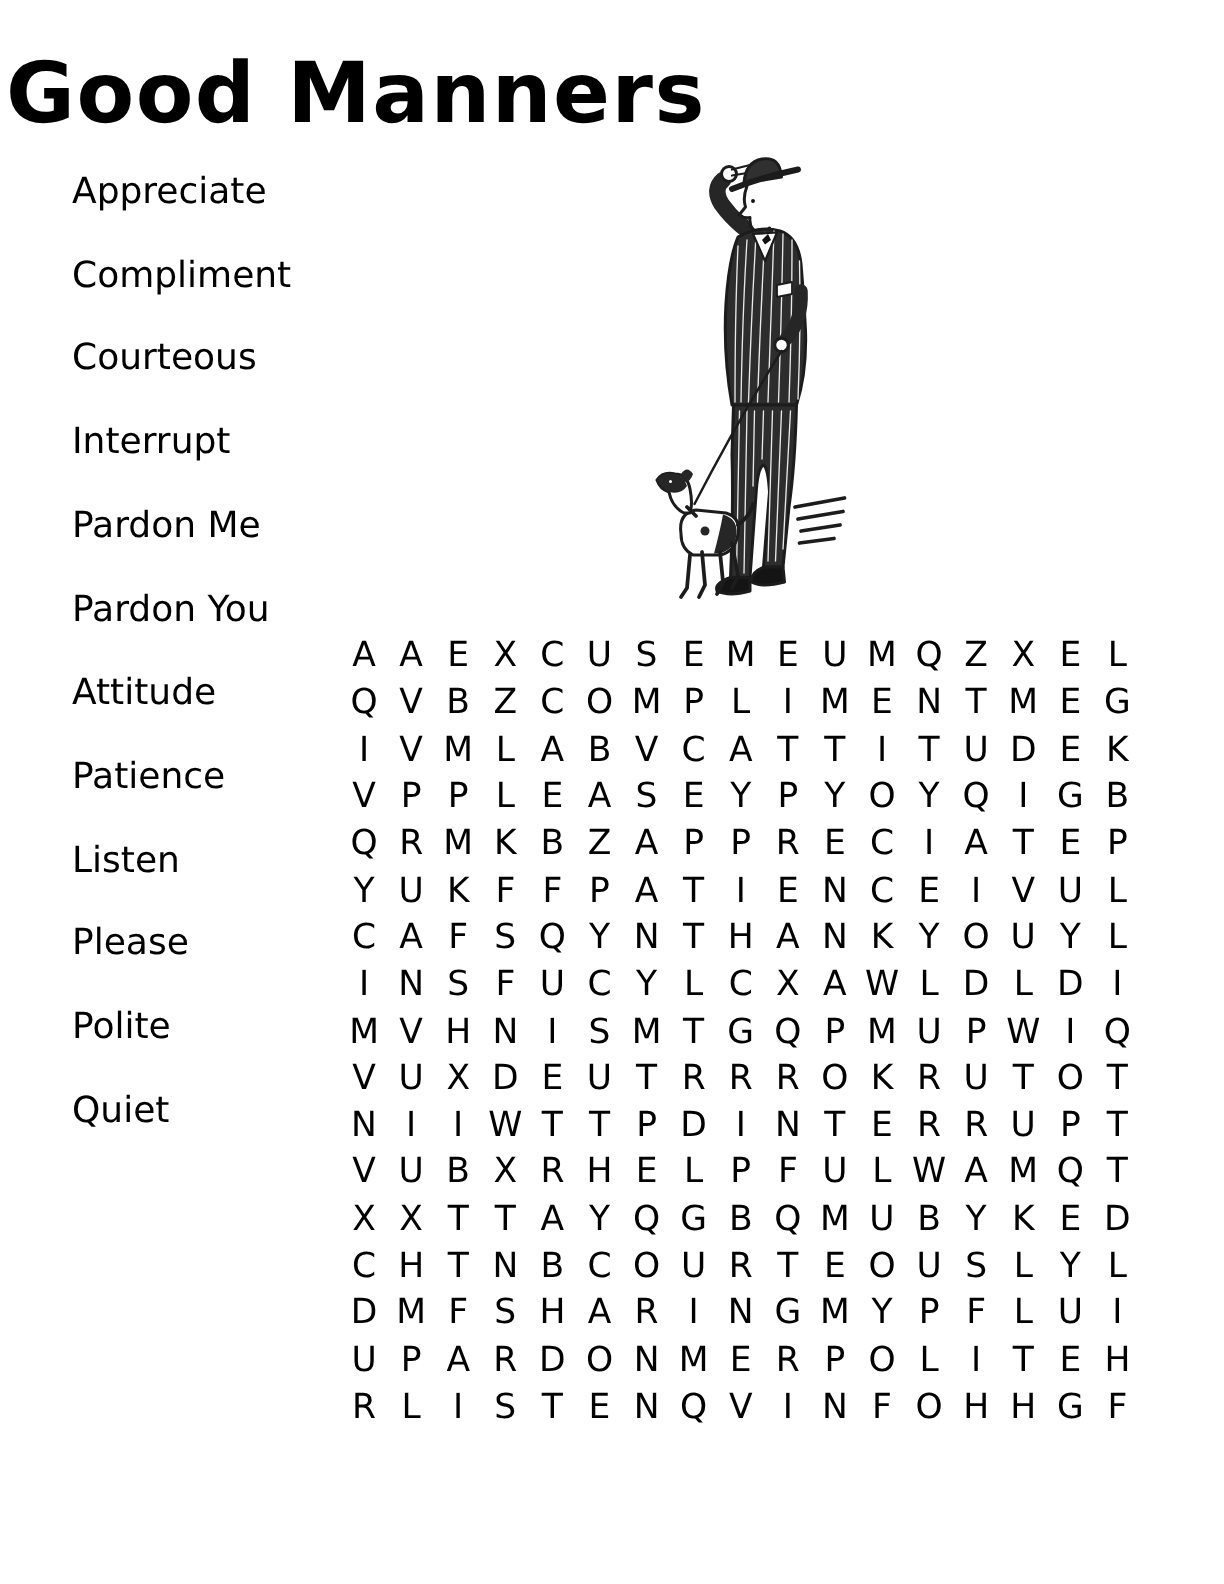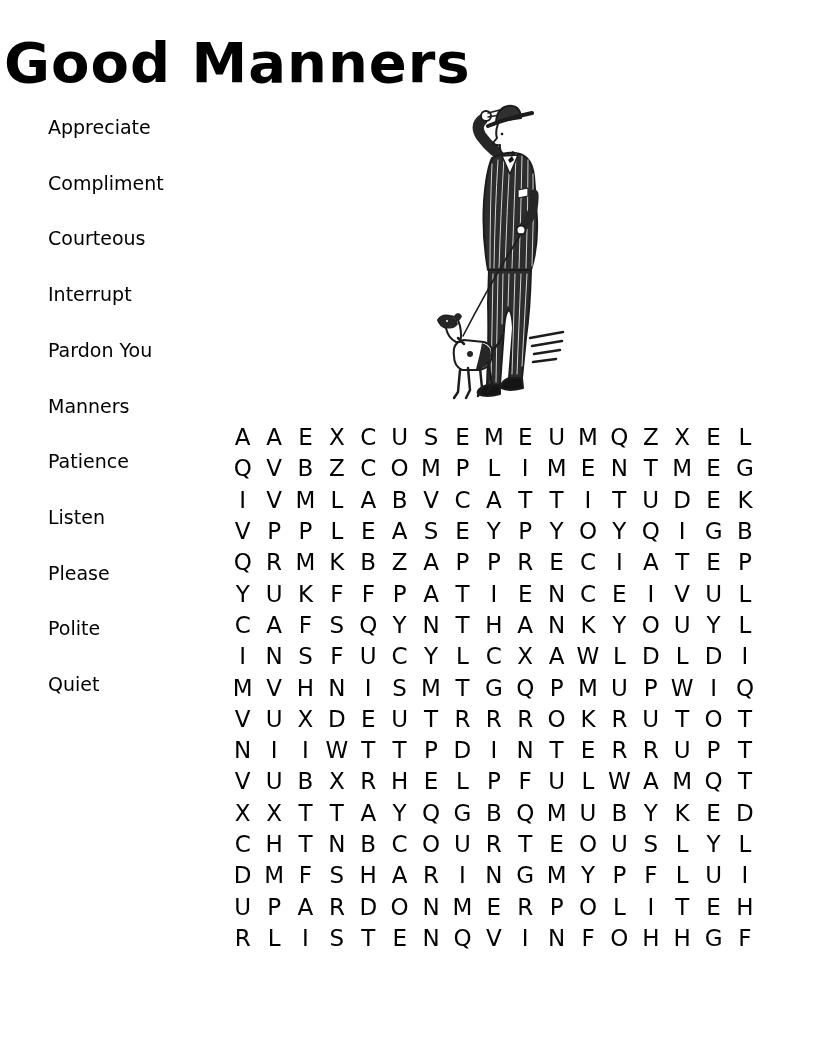--- a/index.html
+++ b/index.html
@@ -27,21 +27,21 @@
     font-weight: bold;
     letter-spacing: 1px;
     line-height: 62px;
   }
   .word-list {
     position: absolute;
     left: 48px;
     top: 100px;
   }
   .word {
-    font-size: 19px;
+    font-size: 24px;
     line-height: 55.7px;
     white-space: nowrap;
   }
   .illustration {
     position: absolute;
     left: 430px;
     top: 98px;
   }
   .grid {
     position: absolute;
@@ -64,22 +64,23 @@
 
 <div class="page">
 
   <h1 class="title">Good Manners</h1>
 
   <div class="word-list" id="word-list">
       <div class="word">Appreciate</div>
       <div class="word">Compliment</div>
       <div class="word">Courteous</div>
       <div class="word">Interrupt</div>
+      <div class="word">Pardon Me</div>
       <div class="word">Pardon You</div>
-      <div class="word">Manners</div>
+      <div class="word">Attitude</div>
       <div class="word">Patience</div>
       <div class="word">Listen</div>
       <div class="word">Please</div>
       <div class="word">Polite</div>
       <div class="word">Quiet</div>
     </div>
 
   <svg class="illustration" width="140" height="315" viewBox="0 0 140 315" aria-hidden="true">
     <g stroke="#1c1c1c" stroke-width="2" fill="none" stroke-linecap="round" stroke-linejoin="round">
 

